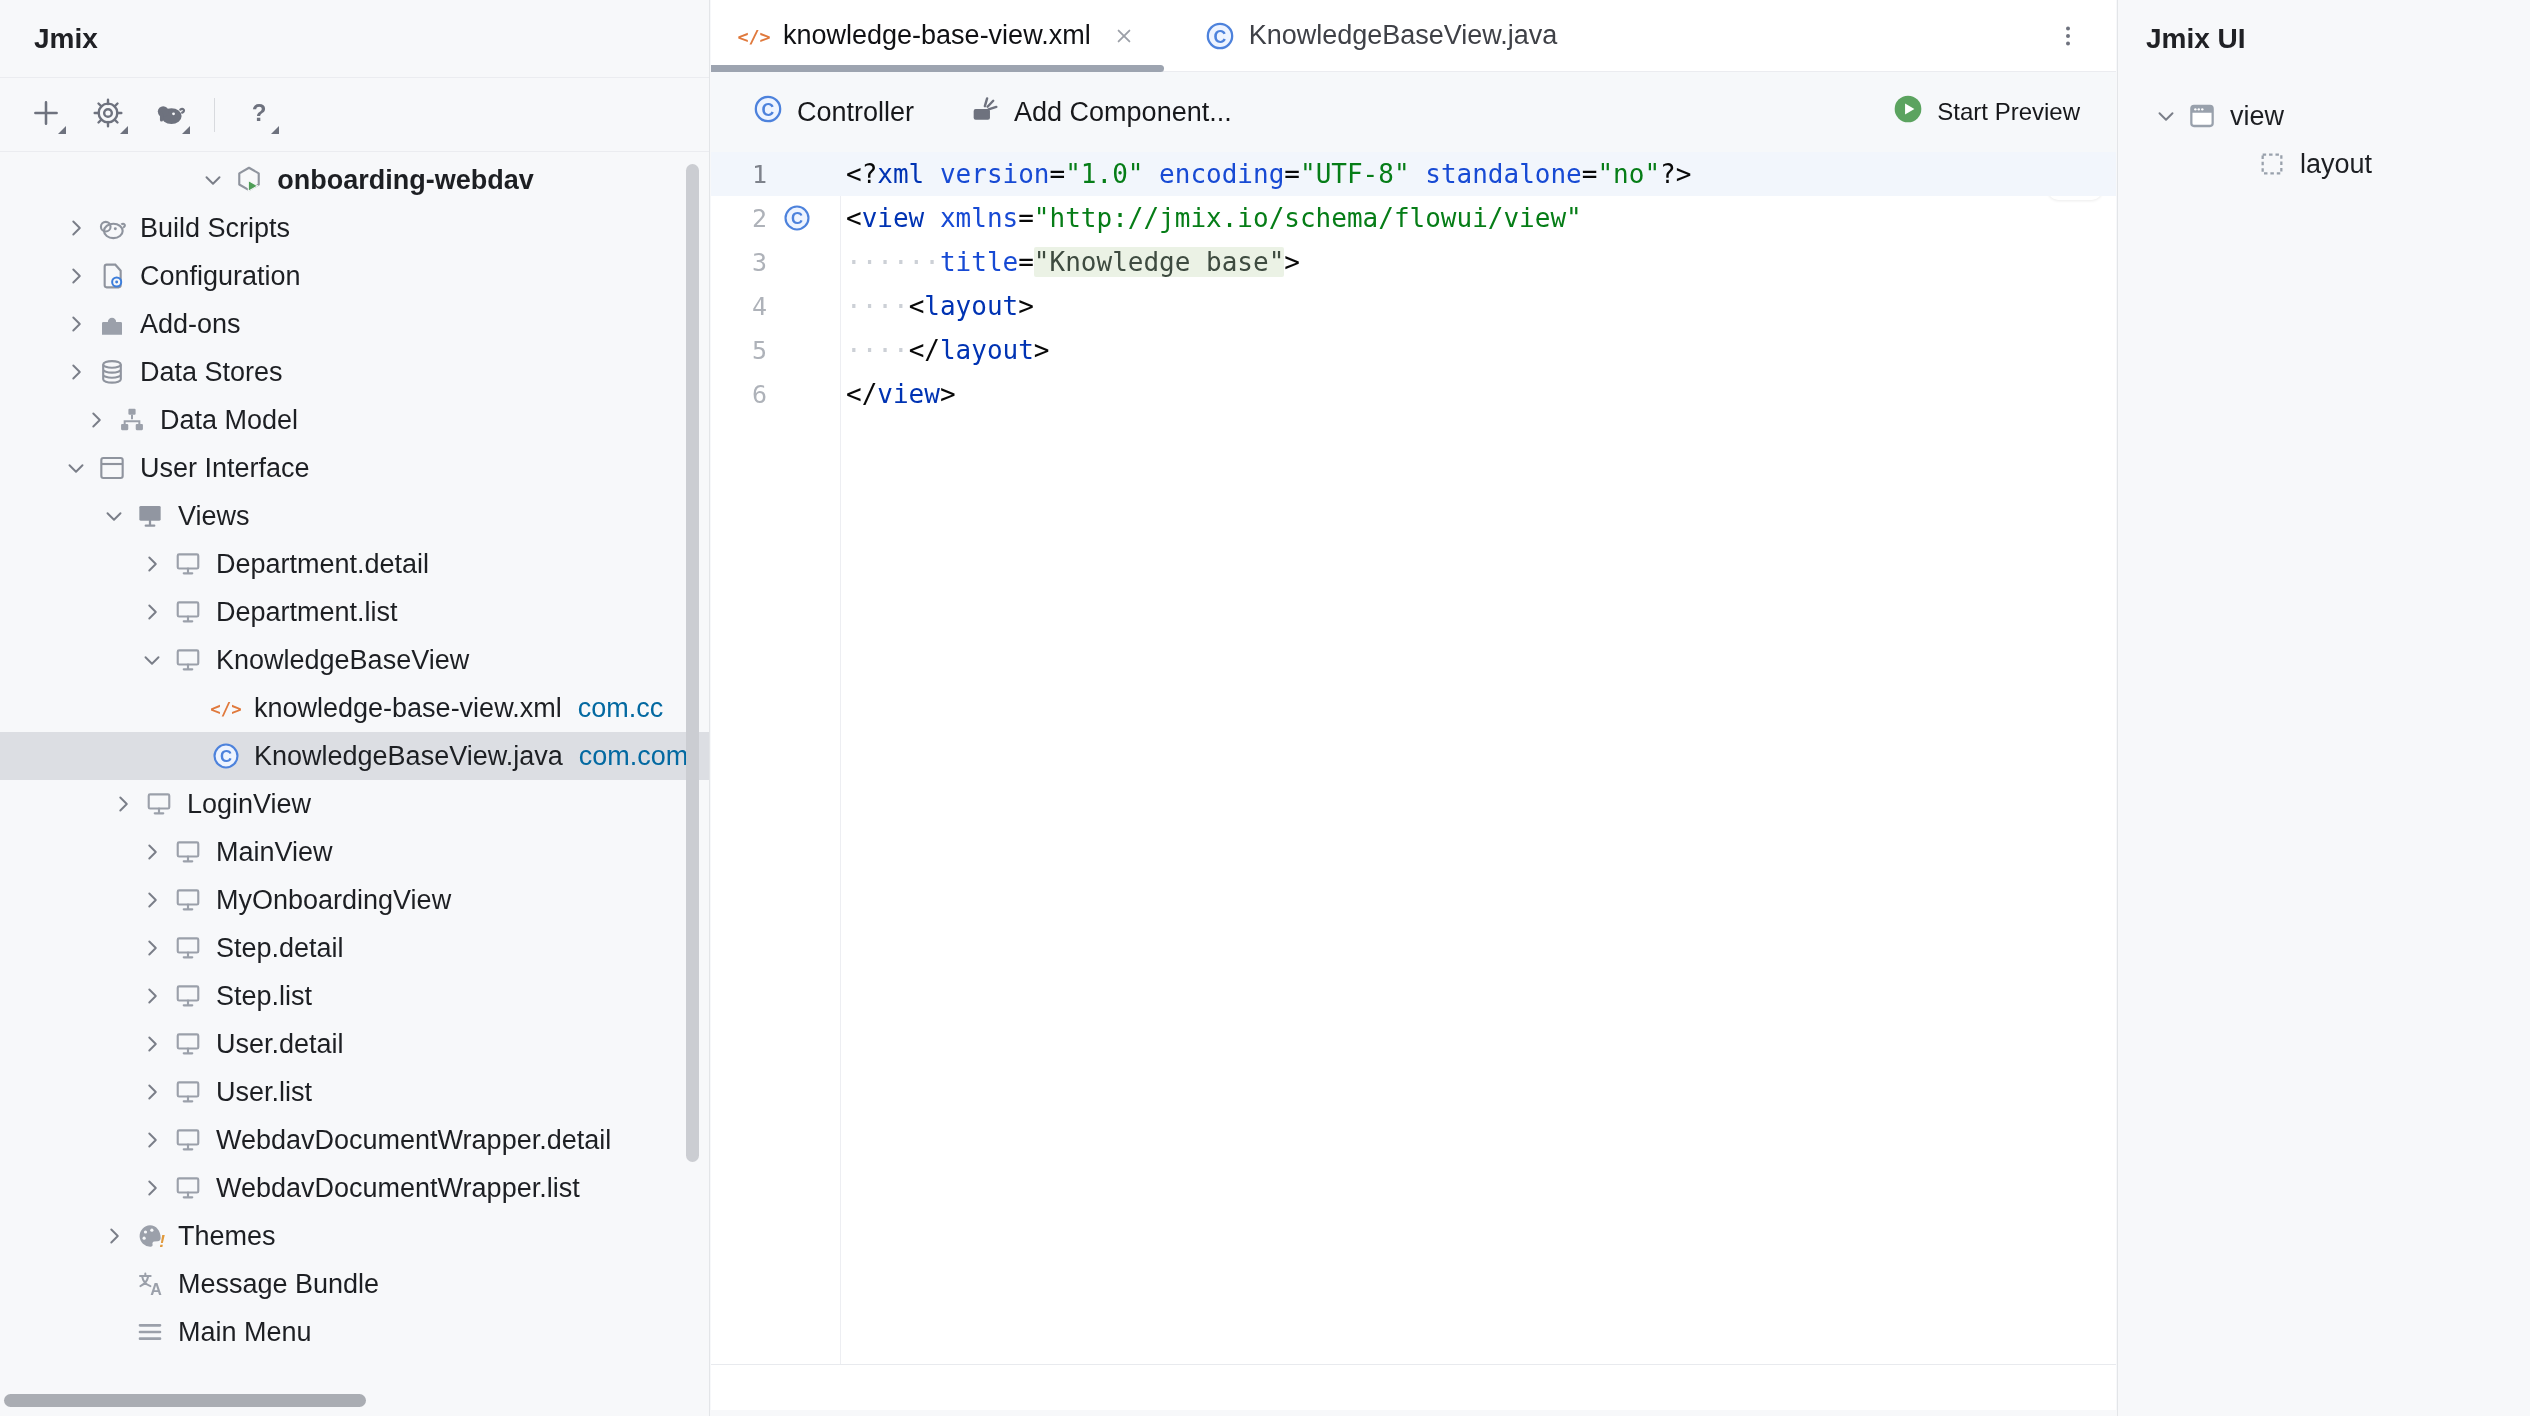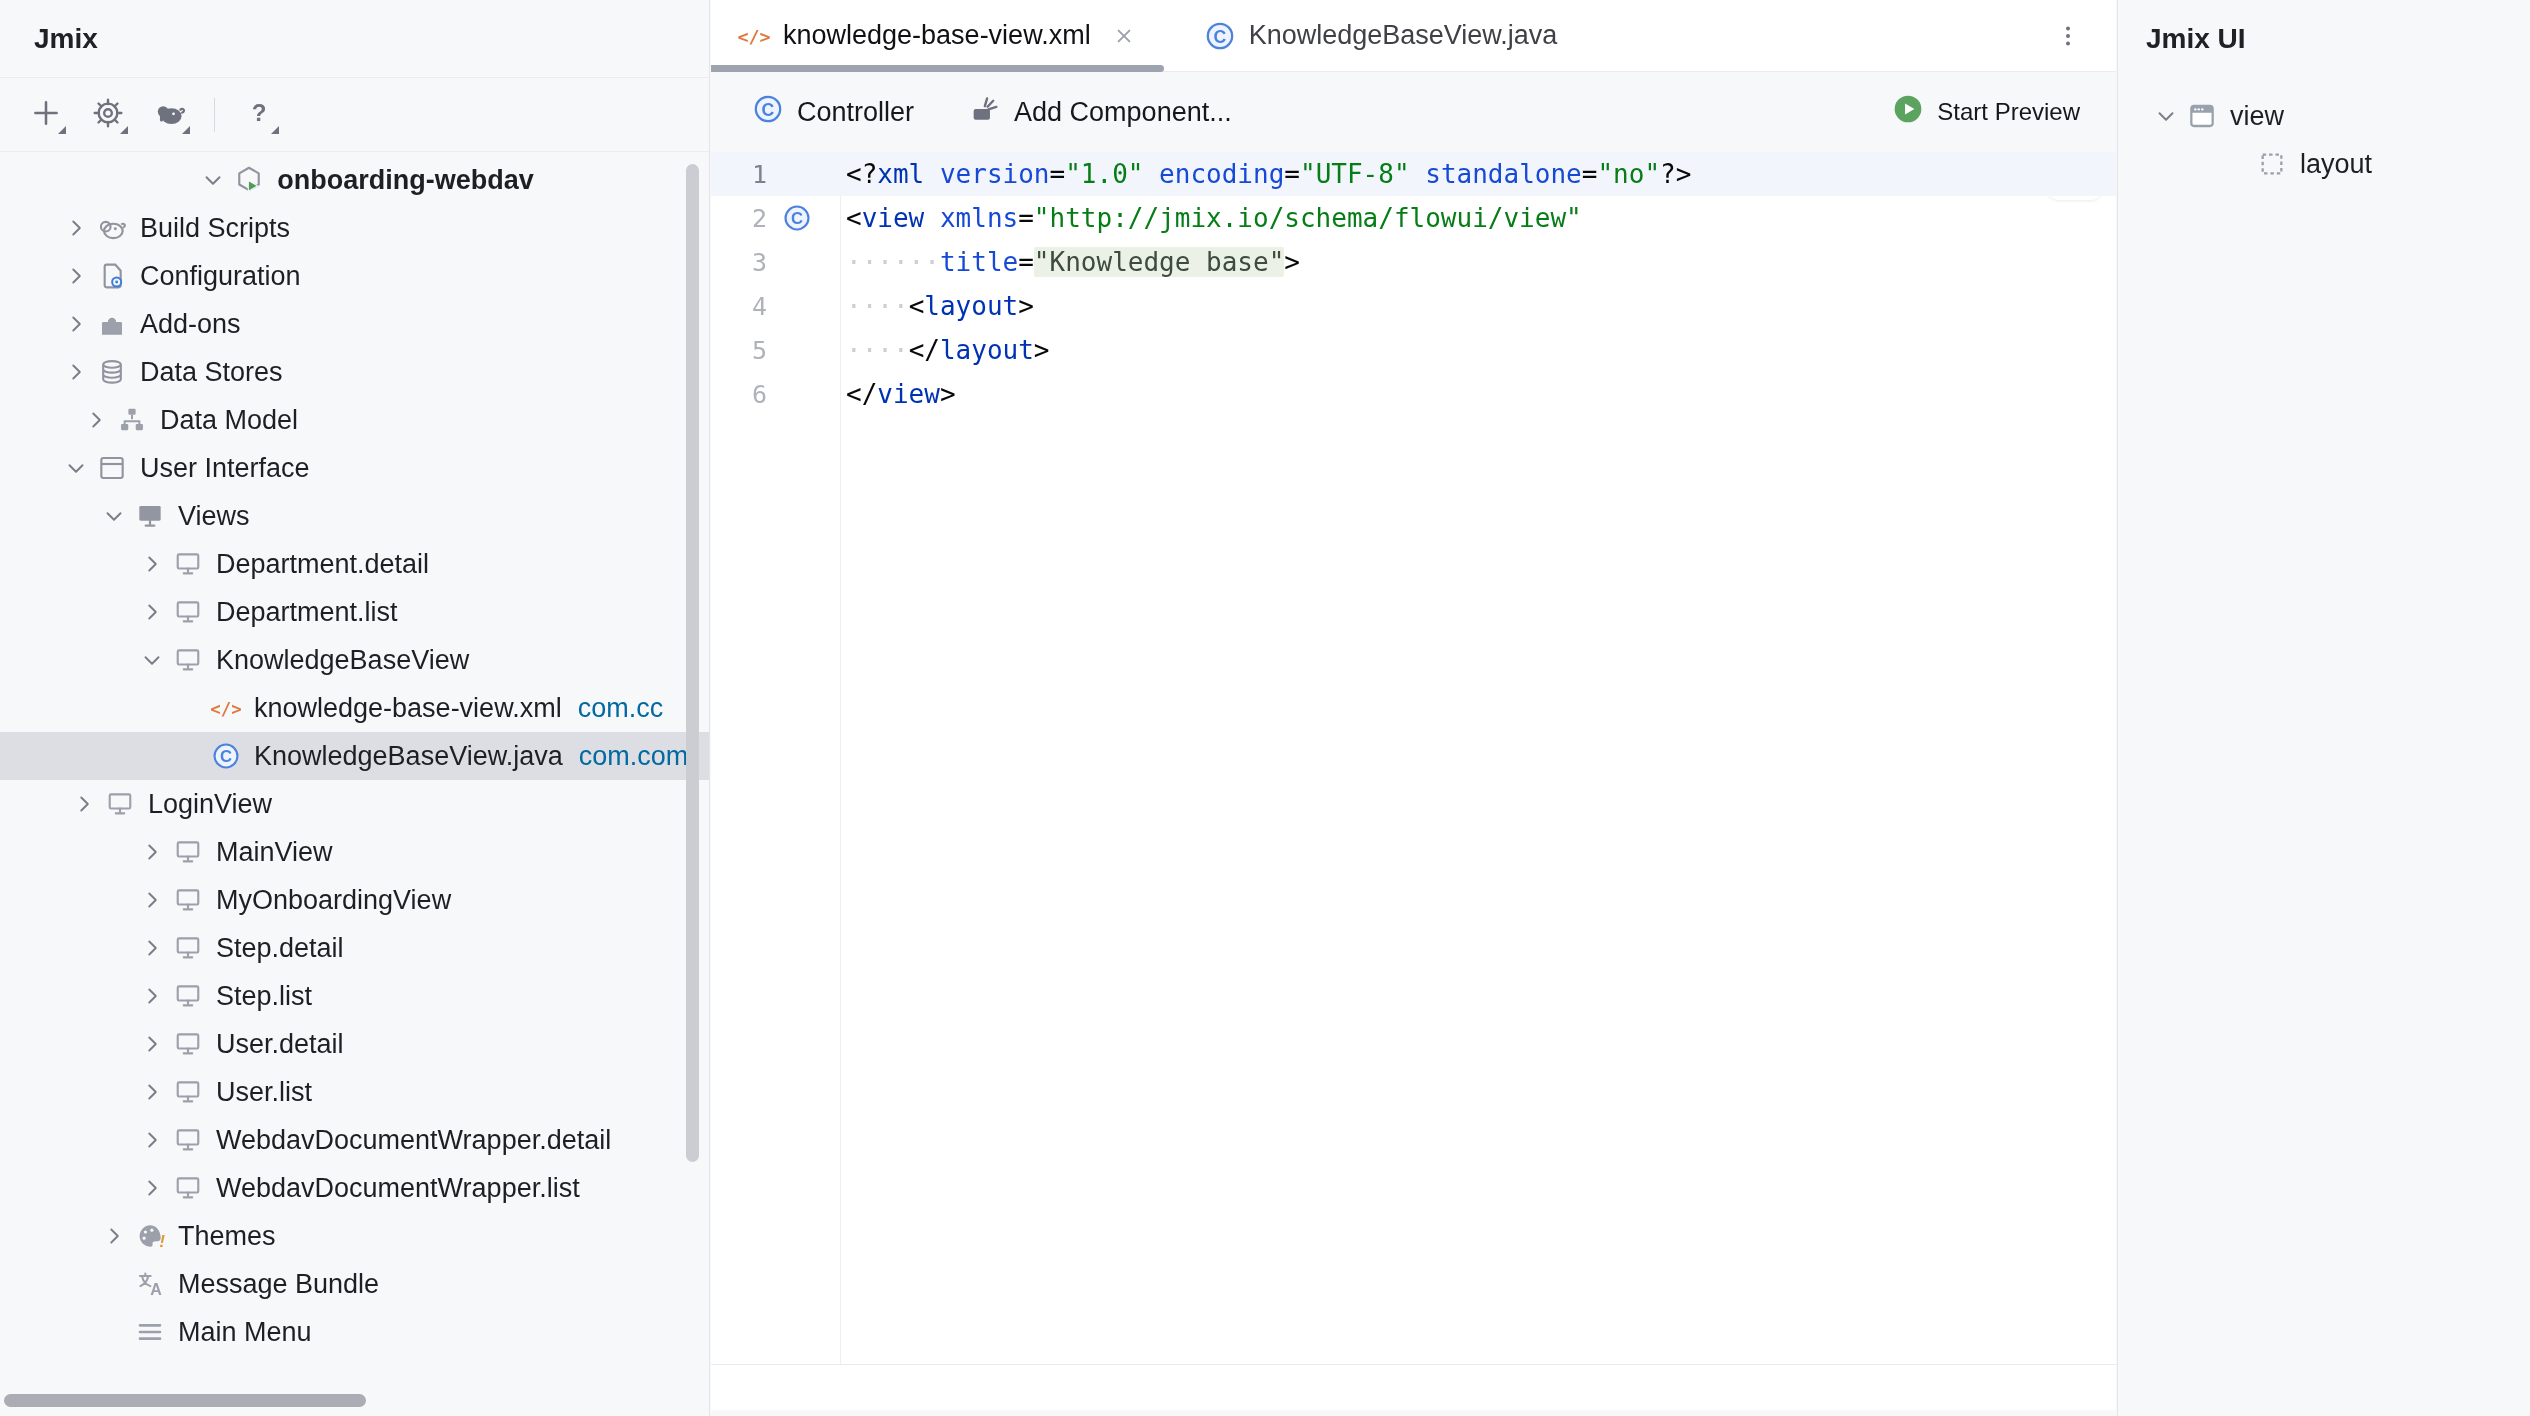--- a/index.html
+++ b/index.html
@@ -314,21 +314,21 @@
         <span class="chevron"></span>
         <span class="tree-icon">
           <svg viewBox="0 0 24 24" fill="none" xmlns="http://www.w3.org/2000/svg">
             <circle cx="12" cy="12" r="8.6" fill="#eef4ff" stroke="#4d82dc" stroke-width="1.6"></circle>
             <text x="12" y="16.6" font-size="12.5" font-weight="600" text-anchor="middle" fill="#4d82dc" font-family="Liberation Sans, sans-serif">C</text>
           </svg>
         </span>
         <span class="tree-label">KnowledgeBaseView.java</span>
         <span class="tree-suffix">com.com</span>
       </div>
-      <div class="tree-row" style="padding-left: 66px;">
+      <div class="tree-row" style="padding-left: 105px;">
         <span class="chevron">
           <svg viewBox="0 0 24 24" fill="none" xmlns="http://www.w3.org/2000/svg">
             <path d="M9.5 6l6 6-6 6" stroke="#7a7e88" stroke-width="1.8" stroke-linecap="round" stroke-linejoin="round"></path>
           </svg>
         </span>
         <span class="tree-icon">
           <svg viewBox="0 0 24 24" fill="none" xmlns="http://www.w3.org/2000/svg">
             <rect x="4.3" y="4.8" width="15.4" height="10.6" rx="1" stroke="#9ba0aa" stroke-width="1.6"></rect>
             <path d="M12 15.4v3M8.8 19h6.4" stroke="#9ba0aa" stroke-width="1.6" stroke-linecap="round"></path>
           </svg>

